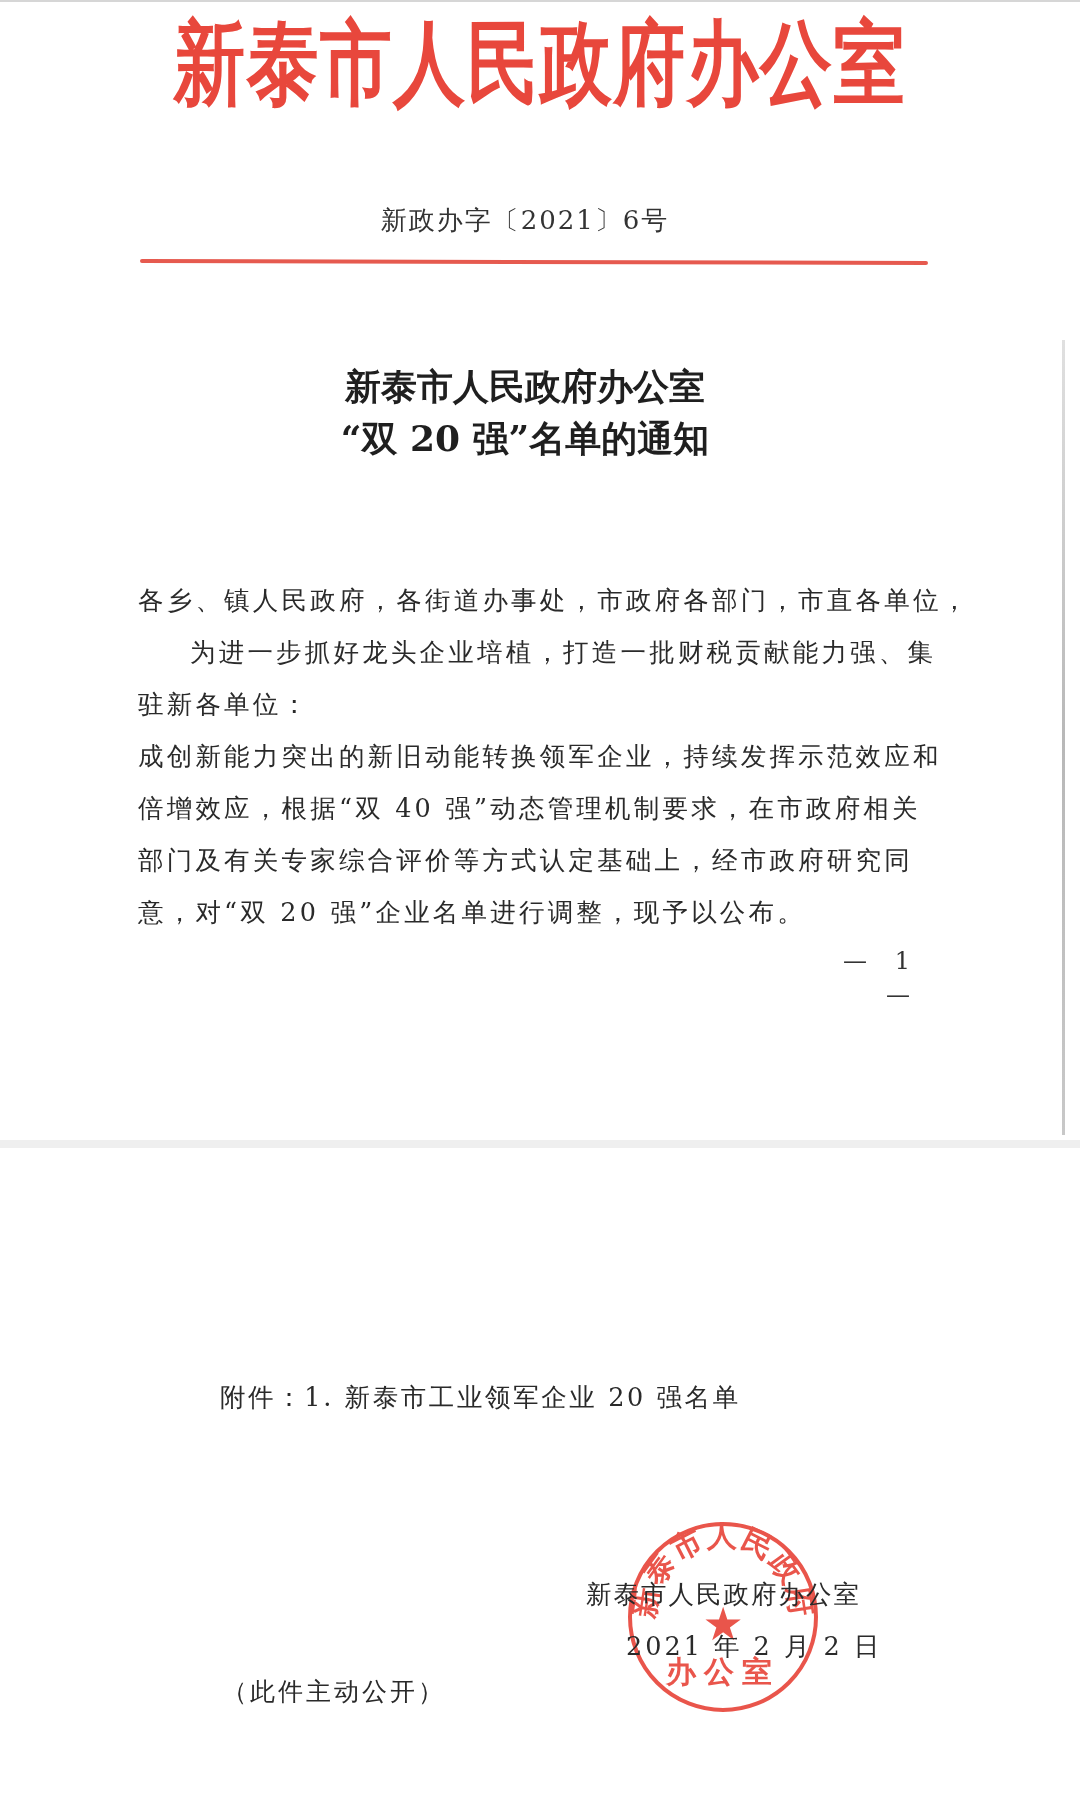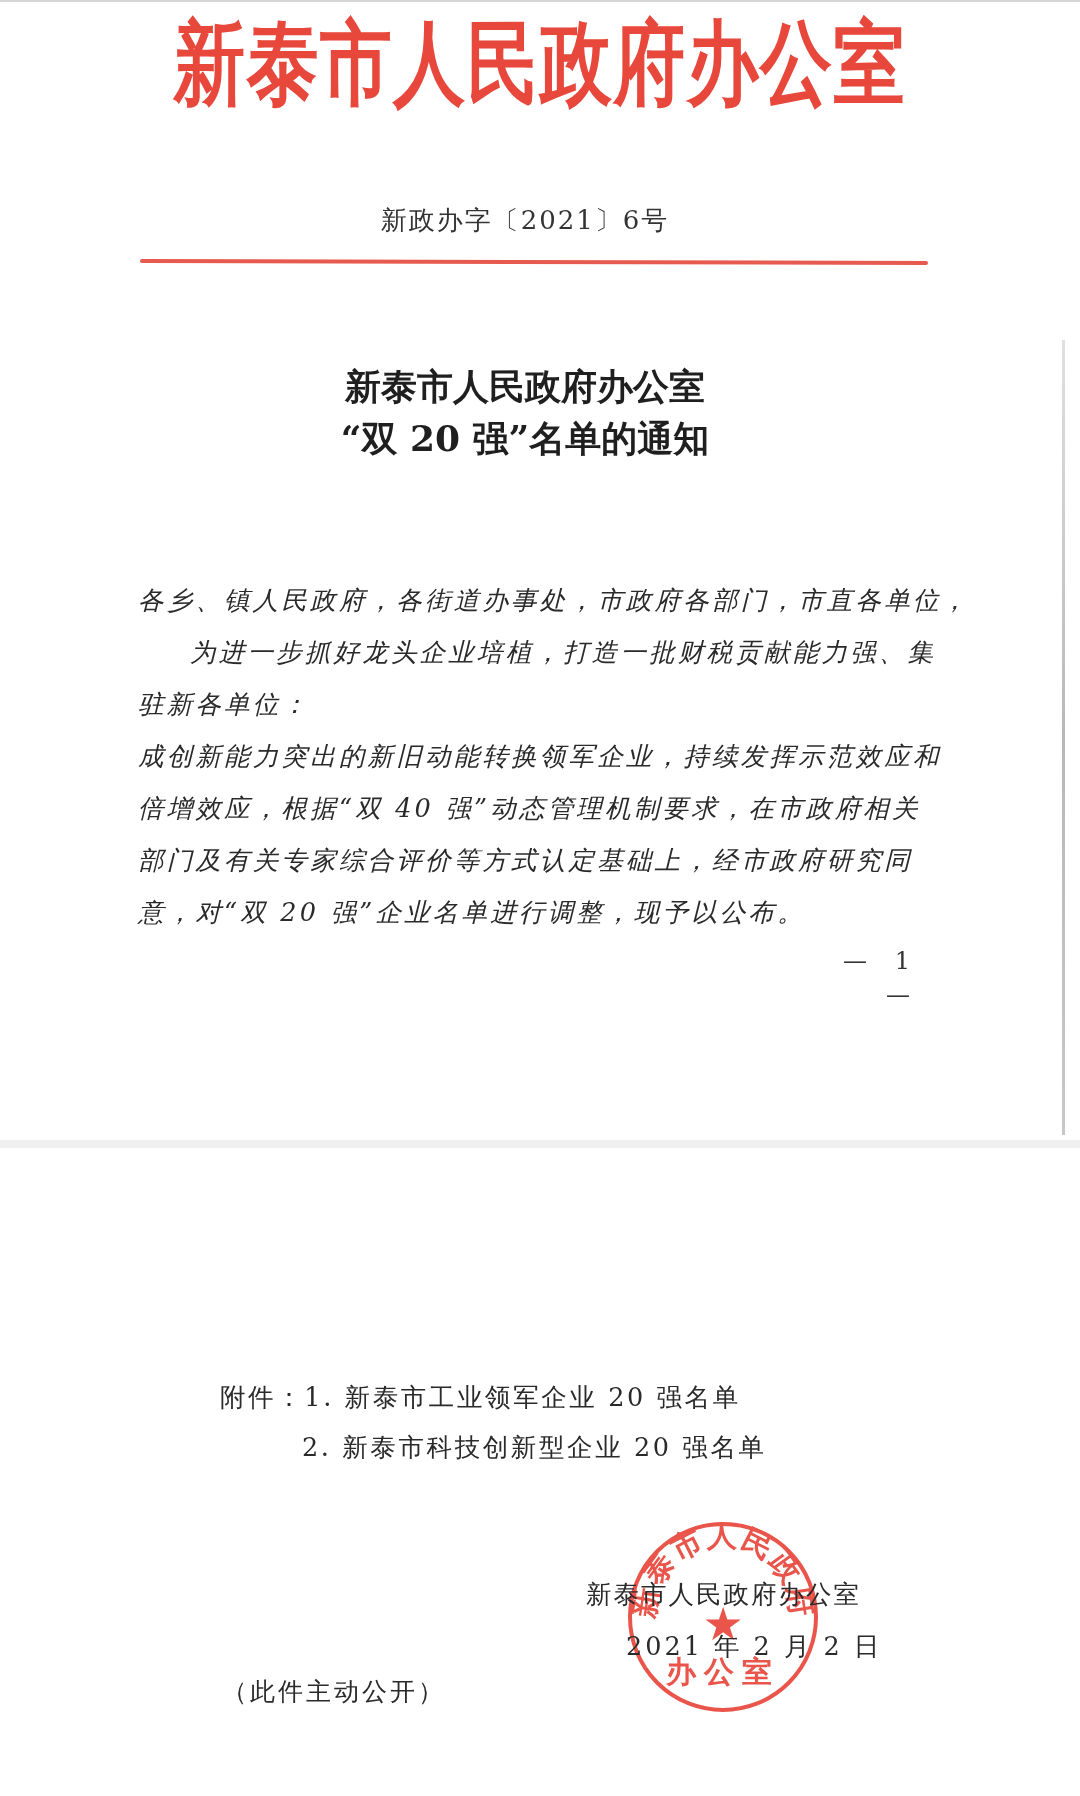--- a/index.html
+++ b/index.html
@@ -27,21 +27,21 @@
   }
   .title {
     position:absolute; left:0; top:360px; width:1050px; text-align:center;
     font-weight:bold; font-size:36px; line-height:52px; color:#1f1f1f;
   }
   .title div { white-space:nowrap; }
   .body-text {
     position:absolute; left:138px; top:574px; width:780px;
     font-size:25.5px; line-height:52px; color:#2a2a2a;
   }
-  .body-text .line { white-space:nowrap; letter-spacing:3.2px;font-style:italic; }
+  .body-text .line { white-space:nowrap; letter-spacing:3.2px; }
   .body-text .indent { padding-left:52px; }
   .page-num {
     position:absolute; left:800px; top:944px; width:120px; text-align:right;
     font-size:24px; line-height:34px; color:#333; letter-spacing:10px;
   }
   .page-edge {
     position:absolute; left:1062px; top:340px; width:3px; height:795px;
     background:linear-gradient(#e0e0e0,#b8b8b8,#c8c8c8);
   }
   .page-break {
@@ -100,23 +100,20 @@
 <div class="page-num">— 1 —</div>
 
 <div class="page-edge"></div>
 
 <div class="page-break"></div>
 
 <div class="attachments">
   <div class="row">
     <span>附件：</span><span>1. 新泰市工业领军企业 20 强名单</span>
   </div>
-  <div class="row row2">
-    <span>2. 新泰市科技创新型企业 20 强名单</span>
-  </div>
 </div>
 
 <div class="stamp">
   <svg width="190" height="190" viewBox="0 0 190 190">
     <defs>
       <path id="sealArc" d="M 30 112 A 68 68 0 1 1 160 112"></path>
     </defs>
     <text font-family="DejaVu Sans, sans-serif" font-weight="bold" font-size="30" fill="#e8473c" letter-spacing="2">
       <textPath href="#sealArc" startOffset="50%" text-anchor="middle">新泰市人民政府</textPath>
     </text>

